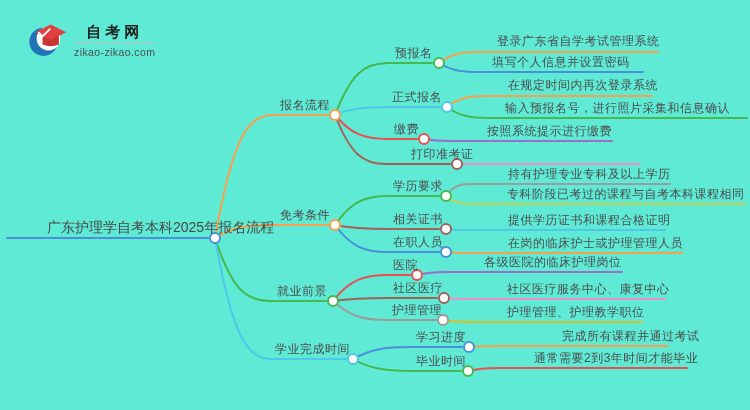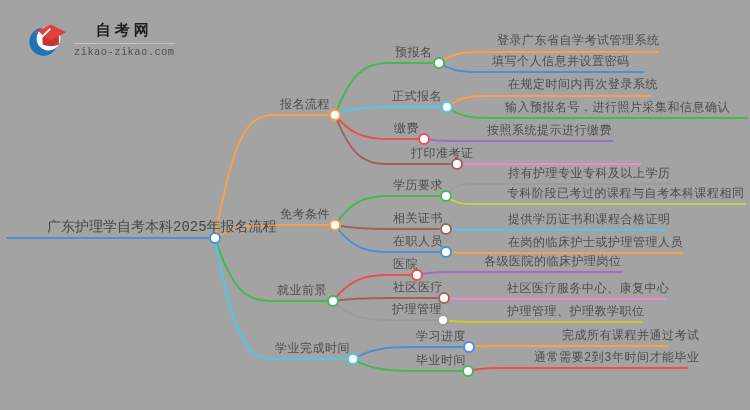--- a/index.html
+++ b/index.html
@@ -1,18 +1,18 @@
 <!DOCTYPE html>
 <html><head>
 <meta charset="utf-8">
 <style>
   html,body{margin:0;padding:0;background:#fff;}
   #stage{
-    position:relative;width:750px;height:410px;background:#a3a3a3;overflow:hidden;
-    font-family:Liberation Mono, monospace;
+    position:relative;width:750px;height:410px;background:#5eead4;overflow:hidden;
+    font-family:Liberation Sans, sans-serif;
   }
   #mindmap-svg{position:absolute;left:0;top:0;width:750px;height:410px;}
   #mindmap-labels{position:absolute;left:0;top:0;width:750px;height:410px;pointer-events:none;}
   .mm-label{
     position:absolute;font-size:12px;line-height:15px;color:#4d4d4d;white-space:nowrap;
     letter-spacing:0.5px;
   }
   .mm-root{font-size:14px;color:#474747;letter-spacing:0px;margin-left:37px;}
   
   #logo{position:absolute;left:28px;top:20px;display:flex;align-items:center;gap:6px;}

